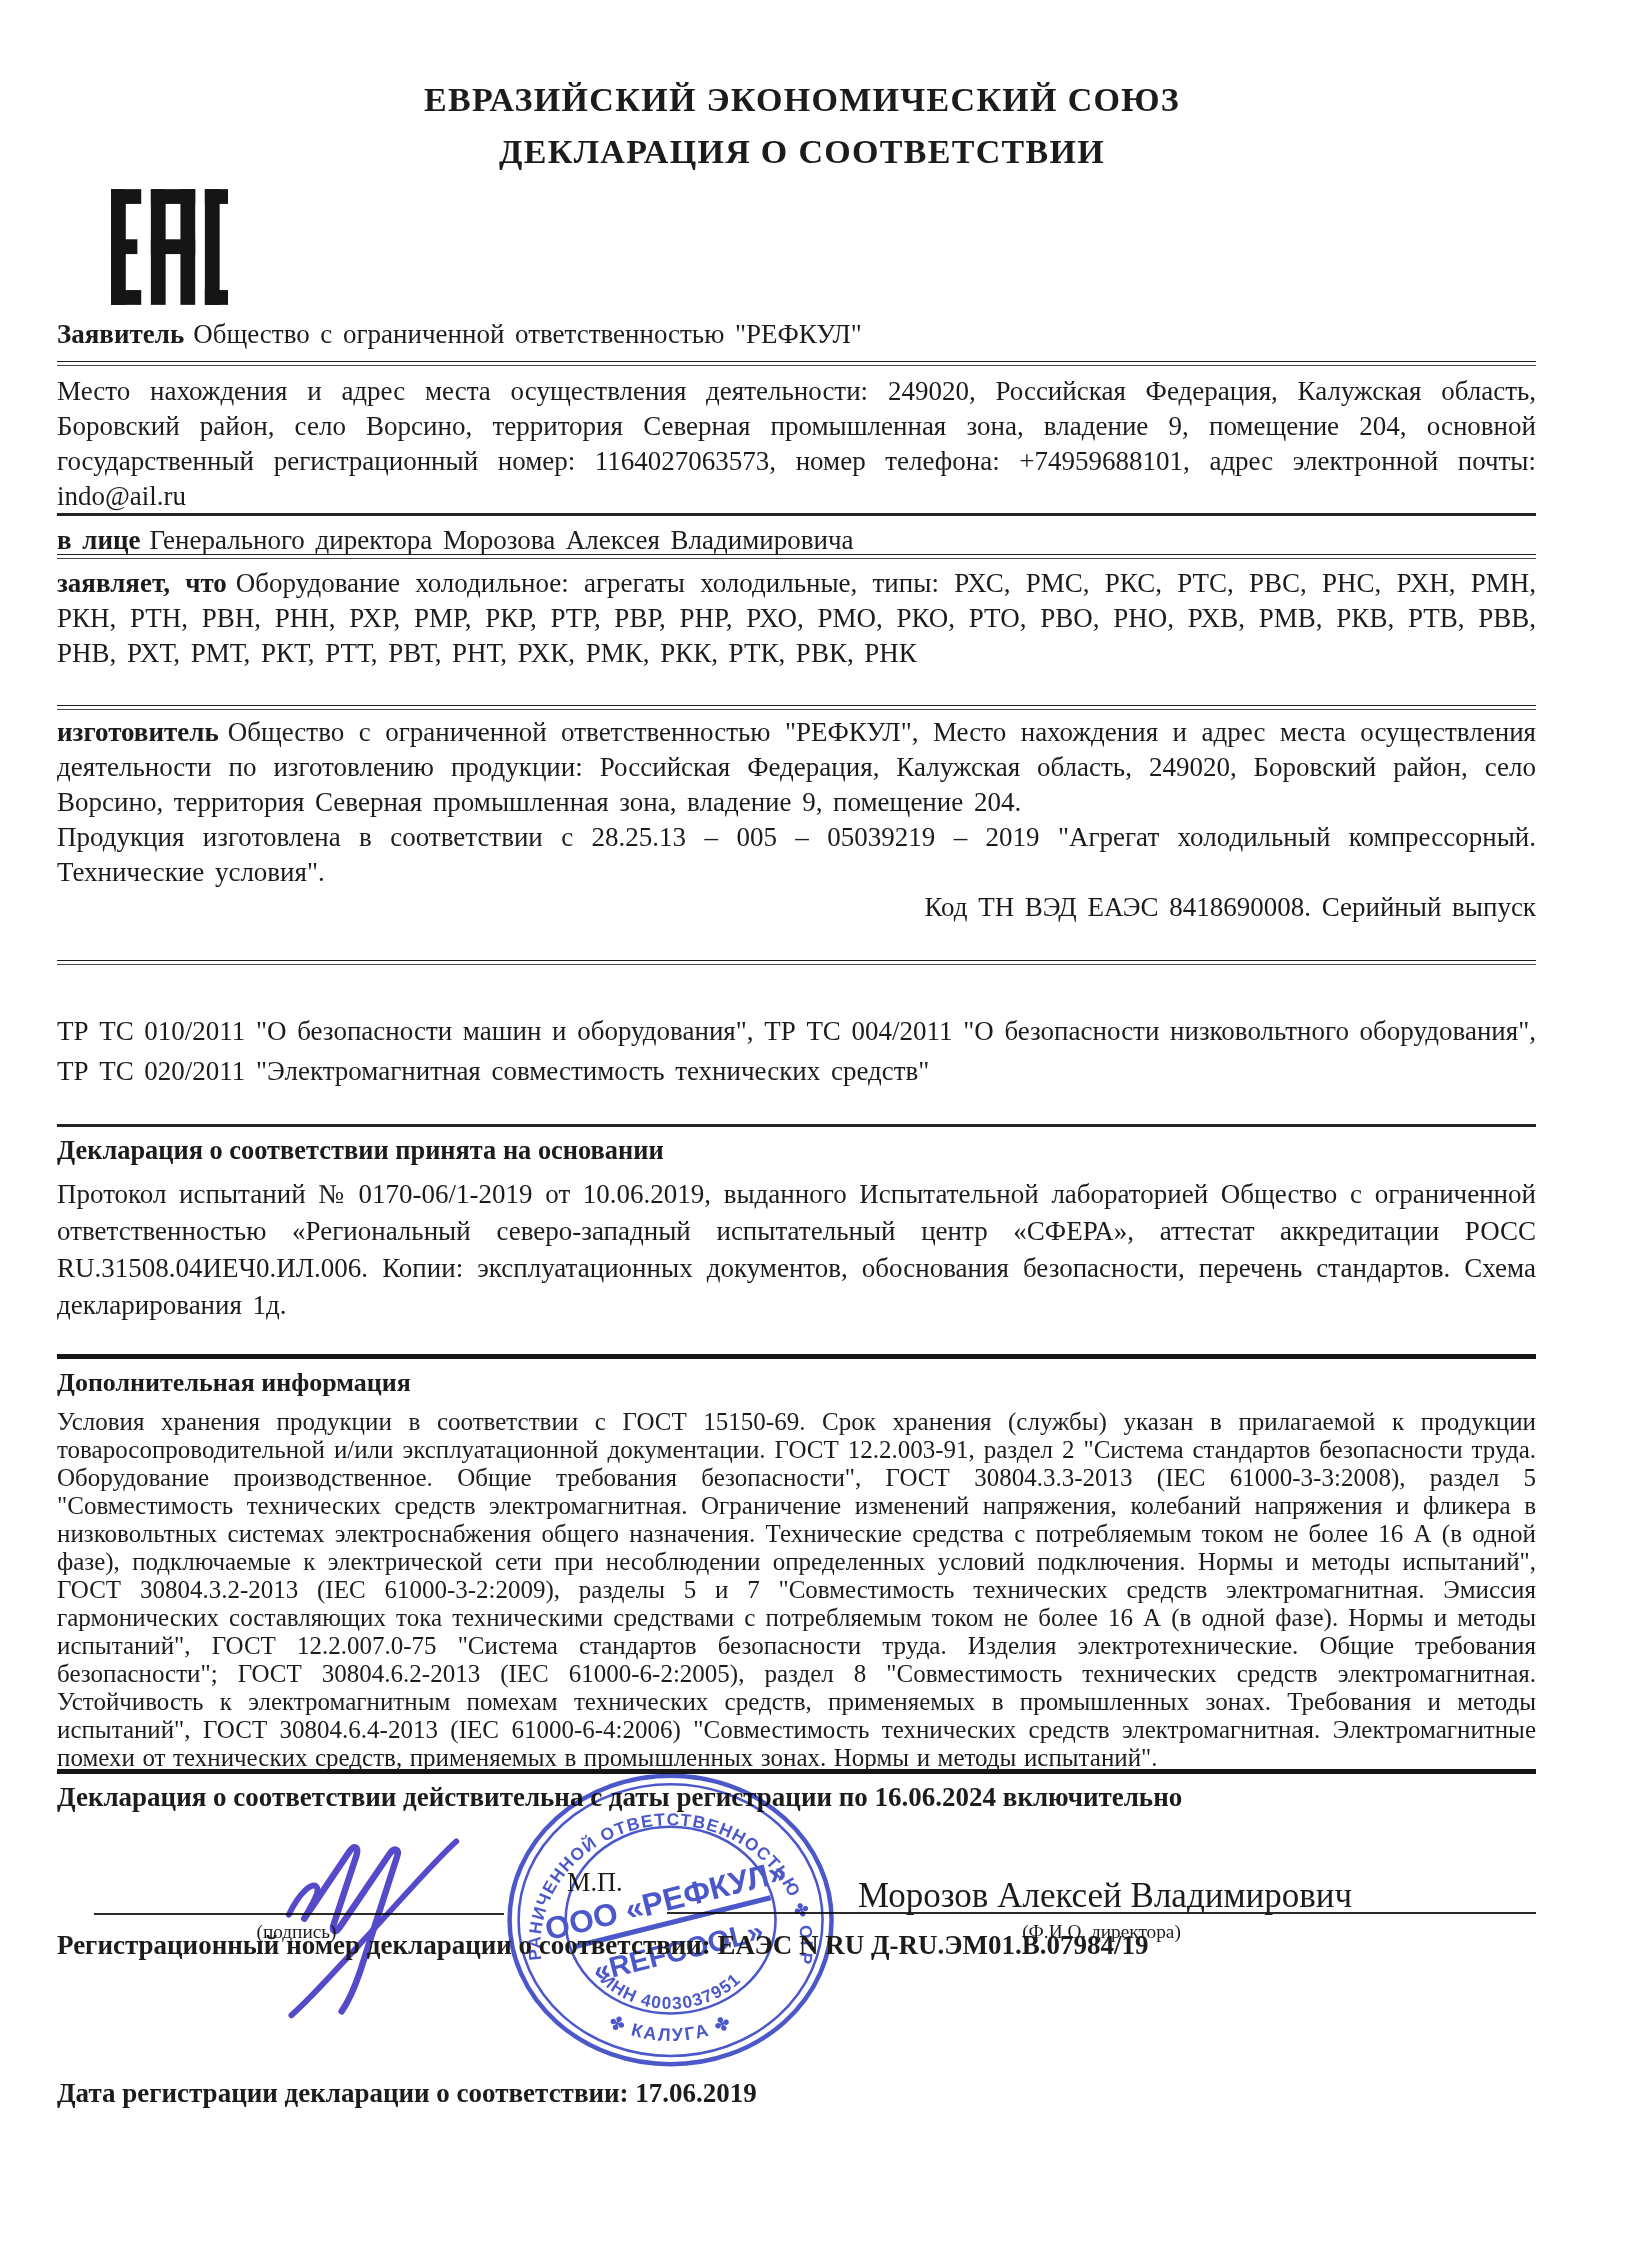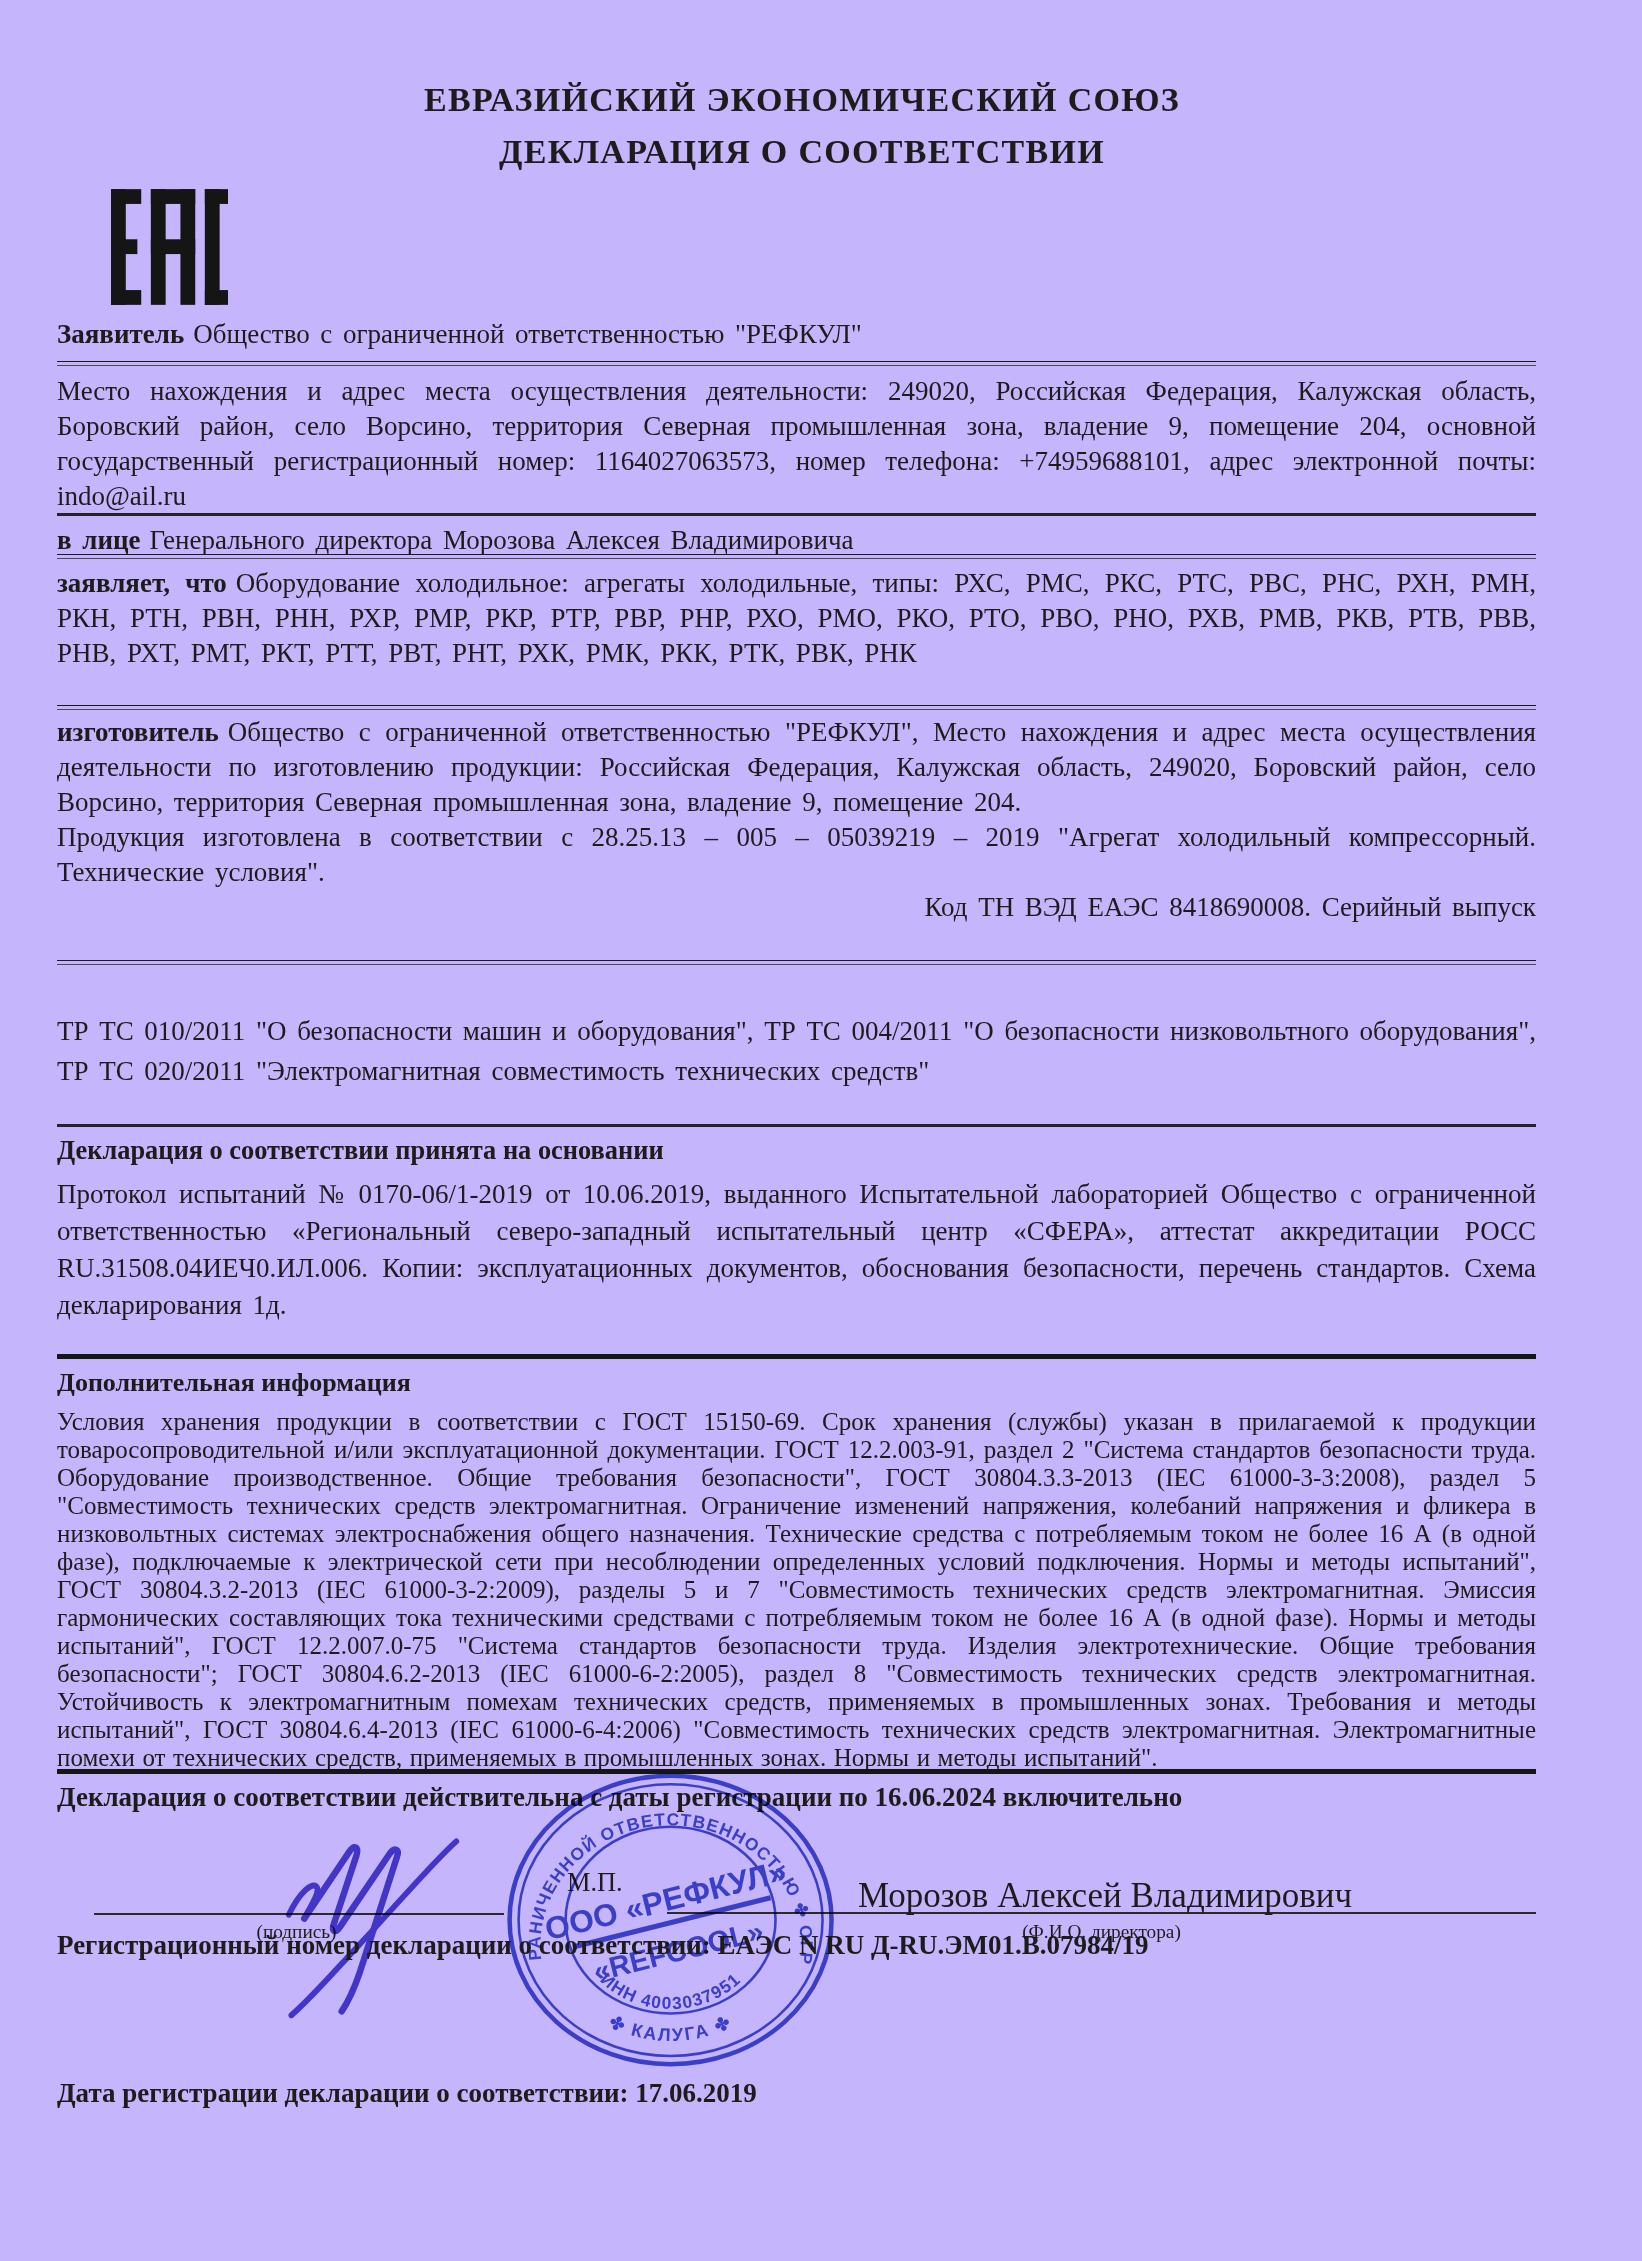--- a/index.html
+++ b/index.html
@@ -1,19 +1,19 @@
 <!DOCTYPE html>
 <html style="font-size:10.3px"><head>
 <meta charset="utf-8">
 <style>
   html,body{margin:0;padding:0;background:#777;}
   .page{
     position:relative;
     width:1642px;height:2261px;
-    background:#c4b5fd;
+    background:#ffffff;
     font-family:"Liberation Serif", serif;
     color:#1d1c1a;
     overflow:hidden;
   }
   .sec{position:absolute;left:57px;width:1479px;}
   .title{
     position:absolute;left:0;width:1604px;text-align:center;
     font-weight:bold;font-size:34px;letter-spacing:1.3px;white-space:nowrap;
   }
   .bodytext{font-size:27px;line-height:35px;text-align:justify;word-spacing:3.9px;}

